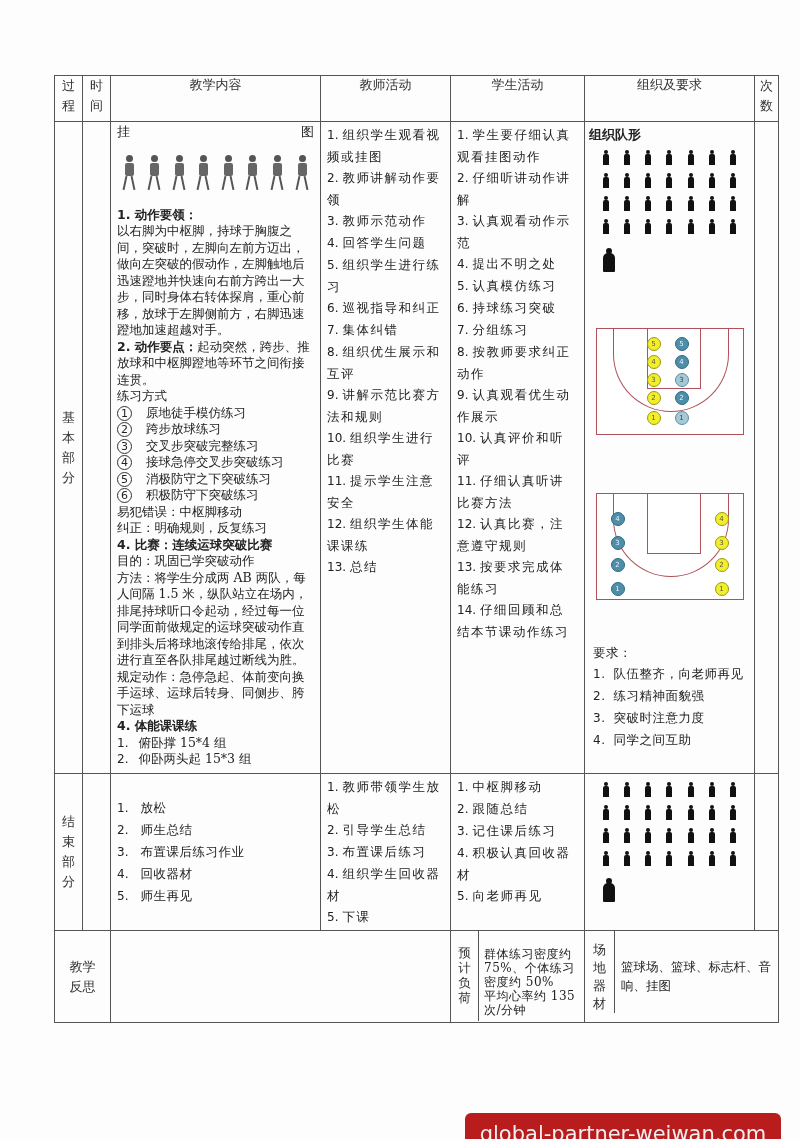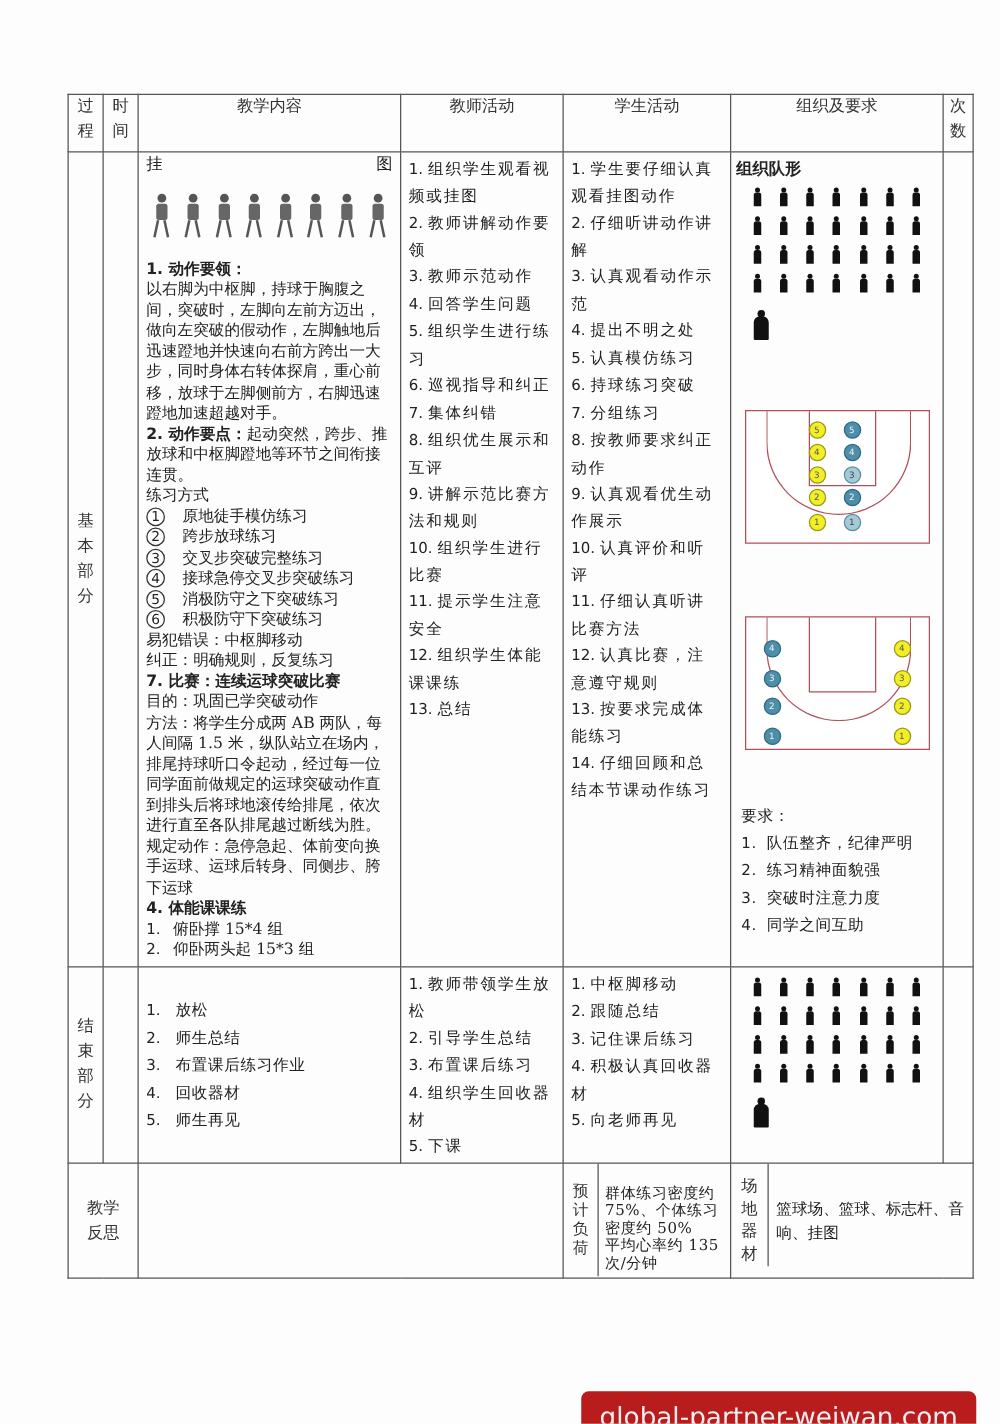--- a/index.html
+++ b/index.html
@@ -155,21 +155,21 @@
       <span class="row"><span class="bold">2. 动作要点：</span><span>起动突然，跨步、推放球和中枢脚蹬地等环节之间衔接连贯。</span></span>
       <span class="row">练习方式</span>
       <span class="row"><span class="circ">1</span><span>原地徒手模仿练习</span></span>
       <span class="row"><span class="circ">2</span><span>跨步放球练习</span></span>
       <span class="row"><span class="circ">3</span><span>交叉步突破完整练习</span></span>
       <span class="row"><span class="circ">4</span><span>接球急停交叉步突破练习</span></span>
       <span class="row"><span class="circ">5</span><span>消极防守之下突破练习</span></span>
       <span class="row"><span class="circ">6</span><span>积极防守下突破练习</span></span>
       <span class="row">易犯错误：中枢脚移动</span>
       <span class="row">纠正：明确规则，反复练习</span>
-      <span class="row bold">7. 比赛：连续运球突破比赛</span>
+      <span class="row bold">4. 比赛：连续运球突破比赛</span>
       <span class="row">目的：巩固已学突破动作</span>
       <span class="row">方法：将学生分成两 AB 两队，每人间隔 1.5 米，纵队站立在场内，排尾持球听口令起动，经过每一位同学面前做规定的运球突破动作直到排头后将球地滚传给排尾，依次进行直至各队排尾越过断线为胜。</span>
       <span class="row">规定动作：急停急起、体前变向换手运球、运球后转身、同侧步、胯下运球</span>
       <span class="row bold">4. 体能课课练</span>
       <span class="row"><span class="num" style="font-family:'DejaVu Sans',sans-serif;font-size:12px;margin-right:10px">1.</span><span>俯卧撑 15*4 组</span></span>
       <span class="row"><span class="num" style="font-family:'DejaVu Sans',sans-serif;font-size:12px;margin-right:10px">2.</span><span>仰卧两头起 15*3 组</span></span>
     </td>
     <td class="list">
       <div><span class="num">1.</span><span>组织学生观看视频或挂图</span></div>
       <div><span class="num">2.</span><span>教师讲解动作要领</span></div>
@@ -258,21 +258,21 @@
         <div class="ball b" style="left:14px;top:64px">2</div>
         <div class="ball b" style="left:14px;top:88px">1</div>
         <div class="ball y" style="left:118px;top:18px">4</div>
         <div class="ball y" style="left:118px;top:42px">3</div>
         <div class="ball y" style="left:118px;top:64px">2</div>
         <div class="ball y" style="left:118px;top:88px">1</div>
       </div>
 
       <div class="req" style="margin-top:42px">
         <div>要求：</div>
-        <div><span class="num">1.</span><span>队伍整齐，纪律严明</span></div>
+        <div><span class="num">1.</span><span>队伍整齐，向老师再见</span></div>
         <div><span class="num">2.</span><span>练习精神面貌强</span></div>
         <div><span class="num">3.</span><span>突破时注意力度</span></div>
         <div><span class="num">4.</span><span>同学之间互助</span></div>
       </div>
     </td>
     <td></td>
   </tr>
 
   <tr style="height:146px">
     <td class="vcell vstack">

